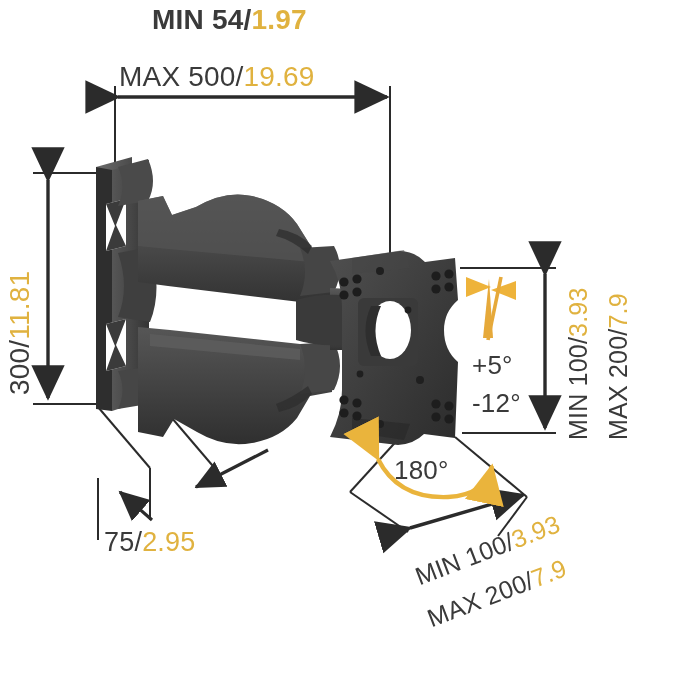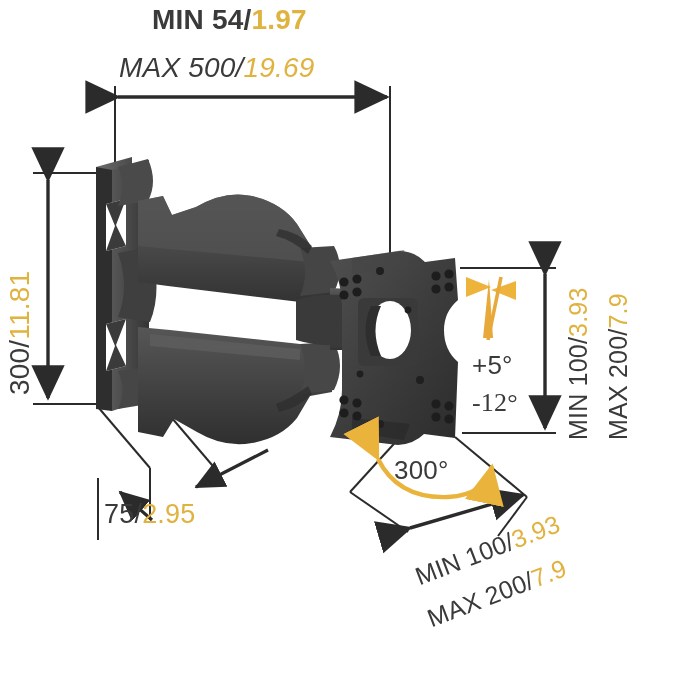--- a/index.html
+++ b/index.html
@@ -224,44 +224,44 @@
     <g>
       <path d="M378,459 Q398,499 448,497 Q486,495 492,466" stroke="#eab43c" stroke-width="4.4" fill="none" marker-start="url(#ao)" marker-end="url(#ao)"></path>
     </g>
 
   </svg>
 
   <div class="lbl t28" style="left:152px; top:6px;font-weight:bold;">
     <span>MIN 54/</span><span class="alt">1.97</span>
   </div>
 
-  <div class="lbl t28" style="left:119px; top:54px;font-style:italic;">
+  <div class="lbl t28" style="left:119px; top:63px;">
     <span>MAX 500/</span><span class="alt">19.69</span>
   </div>
 
   <div class="lbl t28 rot90" style="left:6px; top:395px;">
     <span>300/</span><span class="alt">11.81</span>
   </div>
 
-  <div class="lbl t27" style="left:104px; top:501px;text-align:center;">
+  <div class="lbl t27" style="left:104px; top:529px;text-align:center;">
     <span>75/</span><span class="alt">2.95</span>
   </div>
 
   <div class="lbl t25 rot90" style="left:566px; top:440px;">
     <span>MIN 100/</span><span class="alt">3.93</span>
   </div>
 
   <div class="lbl t25 rot90" style="left:606px; top:440px;">
     <span>MAX 200/</span><span class="alt">7.9</span>
   </div>
 
   <div class="lbl t26" style="left:472px; top:352px;">+5°</div>
-  <div class="lbl t26" style="left:472px; top:390px;font-family:Liberation Serif, serif;">-12°</div>
-
-  <div class="lbl t26" style="left:394px; top:457px;">300°</div>
+  <div class="lbl t26" style="left:472px; top:390px;">-12°</div>
+
+  <div class="lbl t26" style="left:394px; top:457px;">180°</div>
 
   <div class="lbl t25 rotdiag" style="left:412px; top:566px;">
     <span>MIN 100/</span><span class="alt">3.93</span>
   </div>
 
   <div class="lbl t25 rotdiag" style="left:424px; top:608px;">
     <span>MAX 200/</span><span class="alt">7.9</span>
   </div>
 
 

